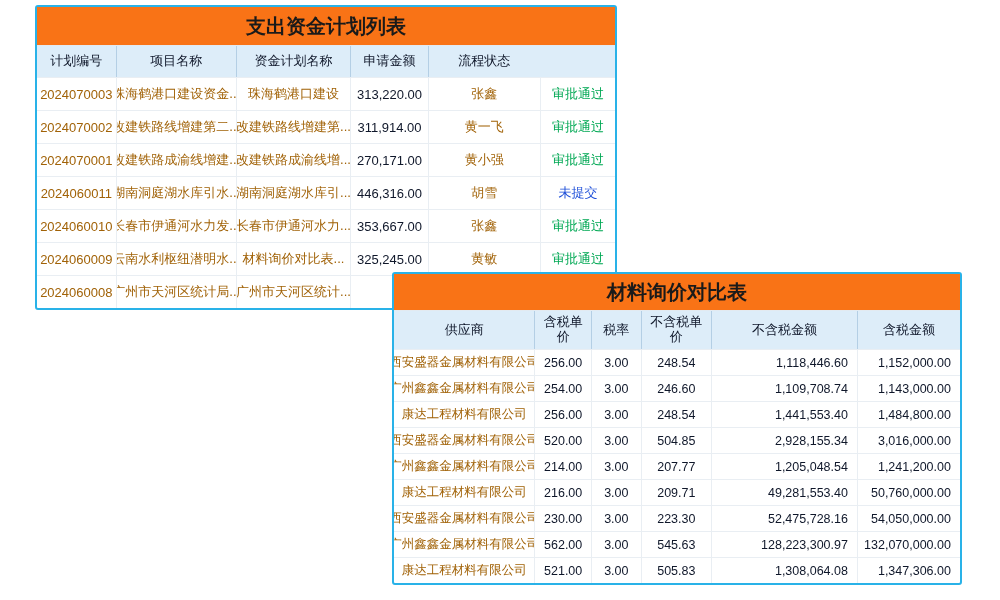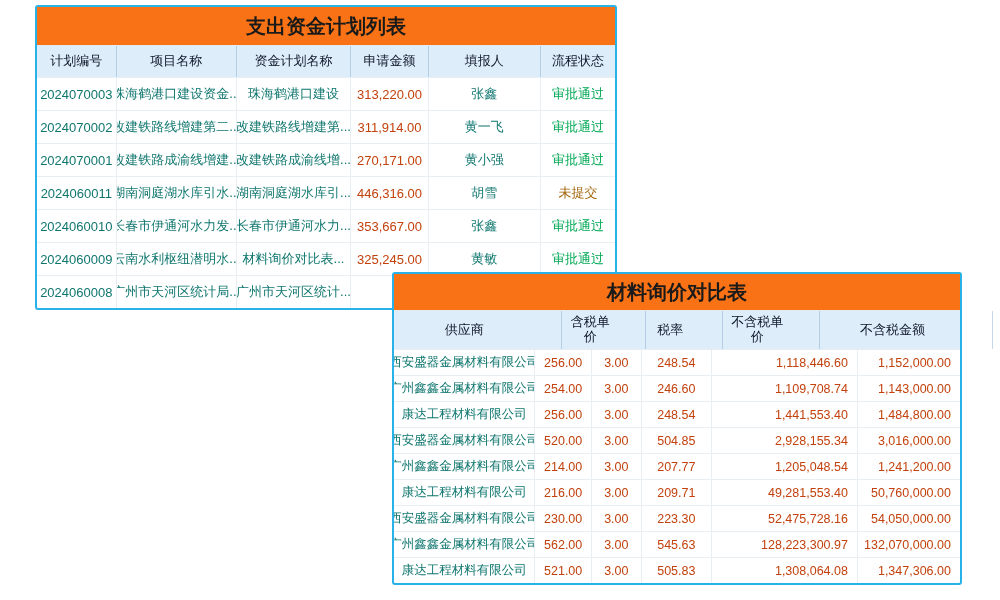--- a/index.html
+++ b/index.html
@@ -25,22 +25,22 @@
     box-sizing:border-box;padding:0 4px;
   }
   .th + .th{border-left:1px solid rgba(130,170,205,.45);}
   .tr{border-top:1px solid #e9eef3;box-sizing:border-box;}
   .td{
     display:flex;align-items:center;justify-content:center;text-align:center;
     font-size:13px;color:#333333;box-sizing:border-box;padding:0 6px;
     white-space:nowrap;overflow:hidden;
   }
   .td + .td{border-left:1px solid #e9eef3;}
-  .td.link{color:#0f766e;cursor:pointer;}
-  .td.num{color:#c2410c;}
+  .td.link{color:#a16207;cursor:pointer;}
+  .td.num{color:#0f172a;}
   .td.right{justify-content:flex-end;padding-right:9px;}
   .td.status{font-size:13px;}
 
   
   #plan-panel{left:35px;top:5px;width:582px;z-index:1;}
   .plan-grid{
     display:grid;
     grid-template-columns:13.6% 20.8% 19.8% 13.4% 19.4% 13%;
   }
   #plan-panel .thead{height:31px;}
@@ -48,36 +48,35 @@
   #plan-panel .tr{height:33px;}
   #plan-panel .tr .td{height:32px;}
 
   
   #inquiry-panel{left:392px;top:272px;width:570px;z-index:2;}
   .inq-grid{
     display:grid;
     grid-template-columns:24.8% 10% 8.8% 12.4% 25.8% 18.2%;
   }
   #inquiry-panel .panel-title{height:36px;line-height:36px;}
-  #inquiry-panel .thead{height:38px;gap:27px;}
+  #inquiry-panel .thead{height:38px;}
   #inquiry-panel .thead .th{height:38px;}
   #inquiry-panel .tr{height:26px;}
   #inquiry-panel .tr .td{height:25px;font-size:12.5px;}
 </style>
 </head>
 <body>
 
 <div class="panel" id="plan-panel">
   <div class="panel-title">支出资金计划列表</div>
   <div class="thead plan-grid">
     <div class="th">计划编号</div>
     <div class="th">项目名称</div>
     <div class="th">资金计划名称</div>
     <div class="th">申请金额</div>
-    <div class="th">填报人</div>
     <div class="th">流程状态</div>
   </div>
 
   <div class="tr plan-grid">
     <div class="td link">2024070003</div>
     <div class="td link">珠海鹤港口建设资金...</div>
     <div class="td link">珠海鹤港口建设</div>
     <div class="td num">313,220.00</div>
     <div class="td link">张鑫</div>
     <div class="td status" style="color: rgb(0, 168, 84);">审批通过</div>
@@ -97,21 +96,21 @@
     <div class="td num">270,171.00</div>
     <div class="td link">黄小强</div>
     <div class="td status" style="color: rgb(0, 168, 84);">审批通过</div>
   </div>
   <div class="tr plan-grid">
     <div class="td link">2024060011</div>
     <div class="td link">湖南洞庭湖水库引水...</div>
     <div class="td link">湖南洞庭湖水库引...</div>
     <div class="td num">446,316.00</div>
     <div class="td link">胡雪</div>
-    <div class="td status" style="color: #a16207;">未提交</div>
+    <div class="td status" style="color: #1d4ed8;">未提交</div>
   </div>
   <div class="tr plan-grid">
     <div class="td link">2024060010</div>
     <div class="td link">长春市伊通河水力发...</div>
     <div class="td link">长春市伊通河水力...</div>
     <div class="td num">353,667.00</div>
     <div class="td link">张鑫</div>
     <div class="td status" style="color: rgb(0, 168, 84);">审批通过</div>
   </div>
   <div class="tr plan-grid">

